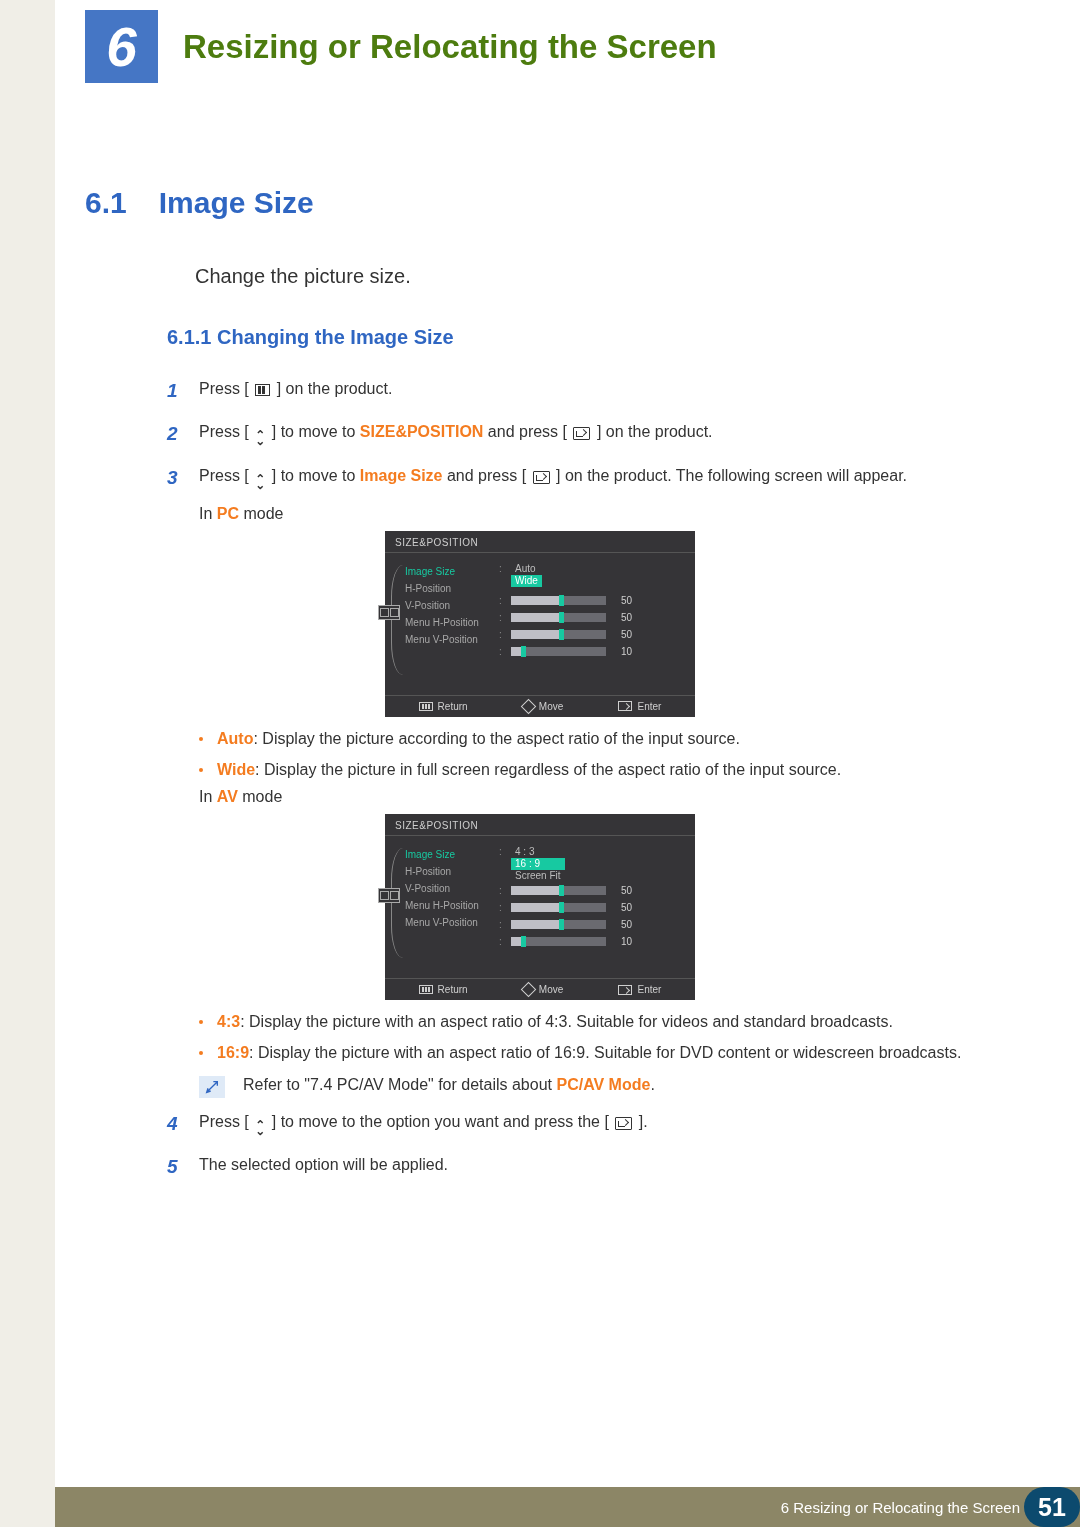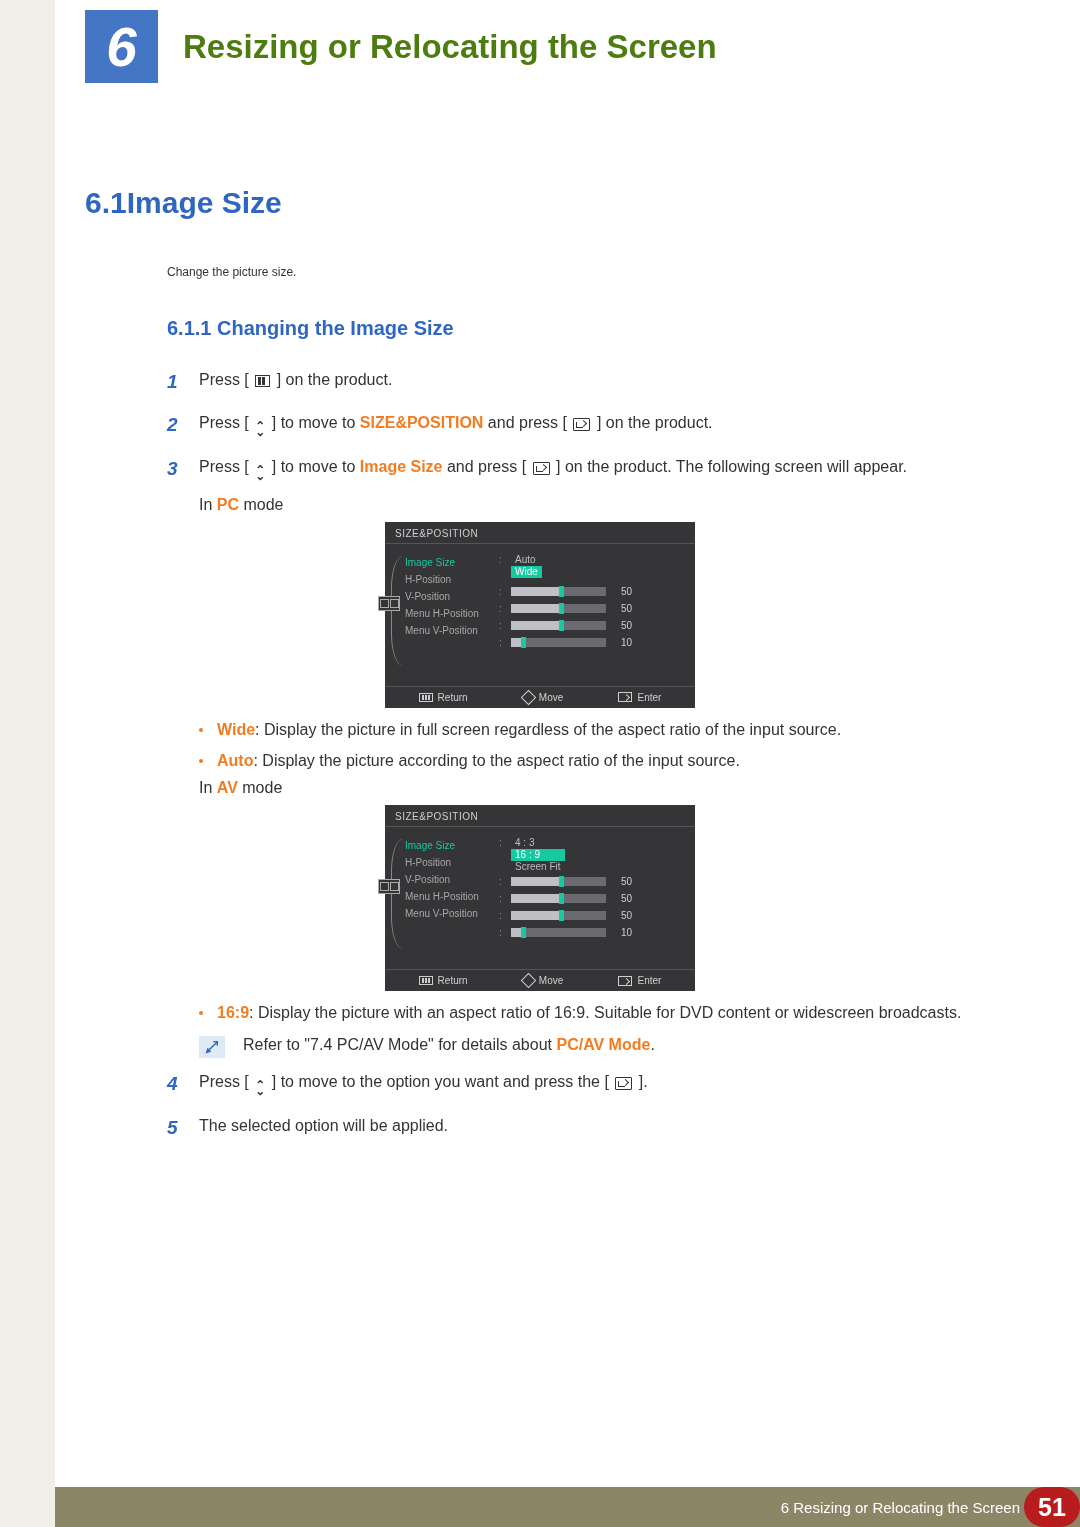--- a/index.html
+++ b/index.html
@@ -46,34 +46,35 @@
     font-weight: bold;
   }
   .content {
     position: absolute;
     left: 85px;
     top: 186px;
     width: 910px;
   }
   .section-head {
     display: flex;
+    gap: 32px;
     align-items: baseline;
     margin-bottom: 45px;
   }
   .section-no {
     color: #2f66c2;
     font-size: 30px;
     font-weight: bold;
   }
   .section-title {
     color: #2f66c2;
     font-size: 30px;
     font-weight: bold;
   }
-  .intro { margin-left: 82px; margin-bottom: 38px; font-size:12px;}
+  .intro { margin-left: 110px; margin-bottom: 38px; font-size:20px;}
   .subsection-head {
     margin-left: 82px;
     color: #2f66c2;
     font-size: 20px;
     font-weight: bold;
     margin-bottom: 26px;
   }
   .subsection-no { }
   .step {
     margin-left: 82px;
@@ -224,21 +225,21 @@
     height:40px;
     background:#8c8666;
     display:flex;
     align-items:center;
     justify-content:flex-end;
     color:#fff;
     font-size:15px;
   }
   .footer .ftxt { margin-right:4px;}
   .footer .pagebox {
-    background:#b91c1c;
+    background:#0c4a6e;
     width:56px;height:40px;
     display:flex;align-items:center;justify-content:center;
     font-size:25px;font-weight:bold;border-radius:20px;
   }
 </style>
 </head>
 <body>
 
 <div class="side-strip"></div>
 
@@ -382,24 +383,24 @@
           <span>Move</span>
         </div>
       <div class="fbtn">
           <span class="ico-enter"></span>
           <span>Enter</span>
         </div>
     </div>
   </div>
 
   <div class="bullet-line">
+    <span class="orange">Auto</span><span>: Display the picture according to the aspect ratio of the input source.</span>
+  </div>
+  <div class="bullet-line">
     <span class="orange">Wide</span><span>: Display the picture in full screen regardless of the aspect ratio of the input source.</span>
-  </div>
-  <div class="bullet-line">
-    <span class="orange">Auto</span><span>: Display the picture according to the aspect ratio of the input source.</span>
   </div>
 
   <div class="submode">
     <span>In </span><span class="orange">AV</span><span> mode</span>
   </div>
 
   <div class="osd">
     <div class="osd-title">SIZE&amp;POSITION</div>
     <div class="osd-body">
       <div class="osd-left">
@@ -476,20 +477,23 @@
           <span class="ico-move"></span>
           <span>Move</span>
         </div>
       <div class="fbtn">
           <span class="ico-enter"></span>
           <span>Enter</span>
         </div>
     </div>
   </div>
 
+  <div class="bullet-line">
+    <span class="orange">4:3</span><span>: Display the picture with an aspect ratio of 4:3. Suitable for videos and standard broadcasts.</span>
+  </div>
   <div class="bullet-line">
     <span class="orange">16:9</span><span>: Display the picture with an aspect ratio of 16:9. Suitable for DVD content or widescreen broadcasts.</span>
   </div>
 
   <div class="note-row">
     <div class="note-icon">
       <svg viewBox="0 0 24 24" fill="none" stroke="#2f66c2" stroke-width="2">
           <path d="M4 20 L20 4 M14 4 H20 V10 M6 14 L4 20 L10 18"></path>
         </svg>
     </div>

